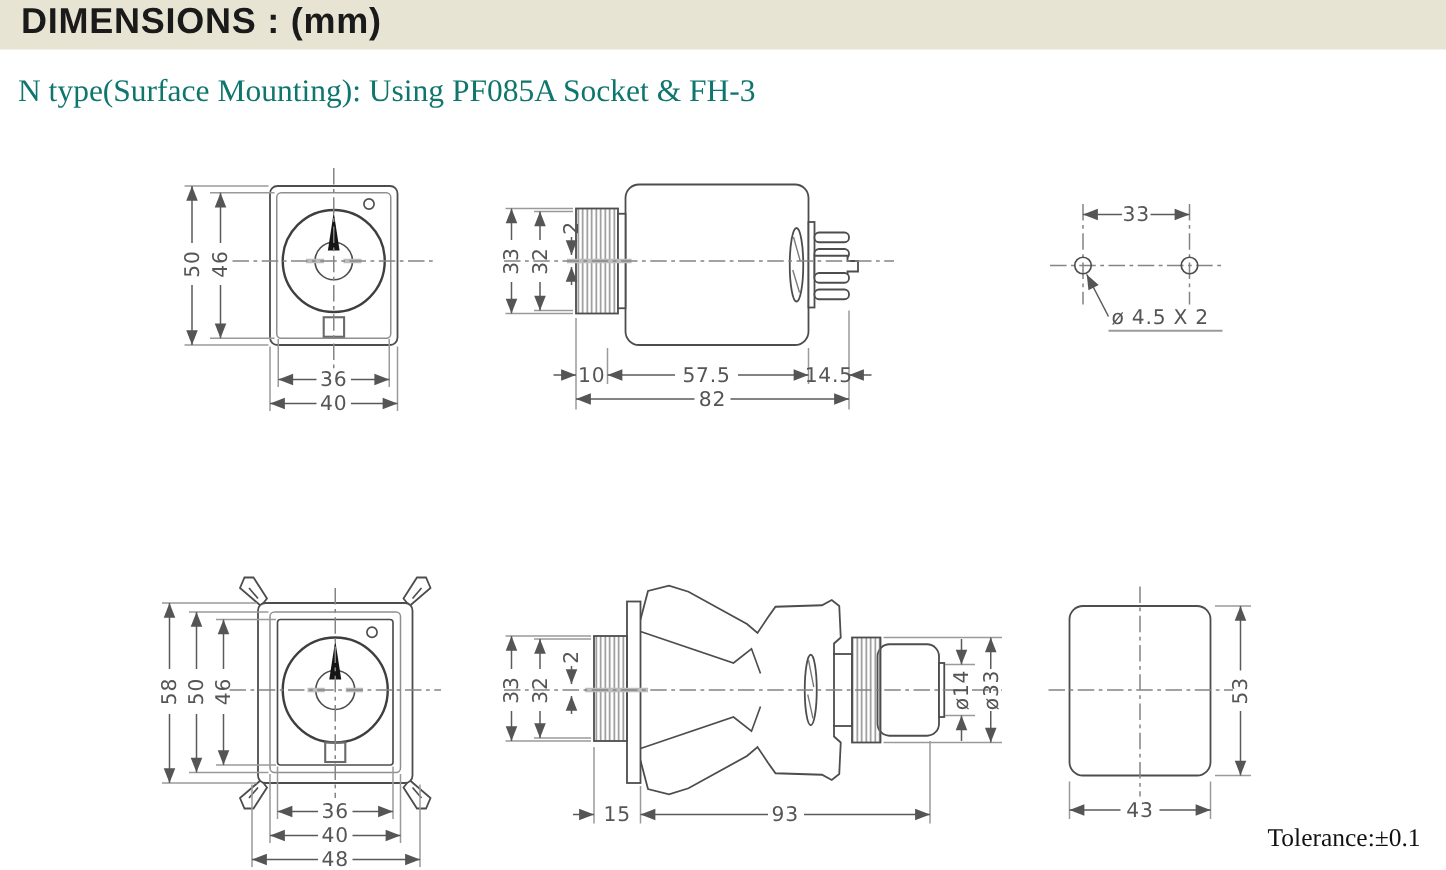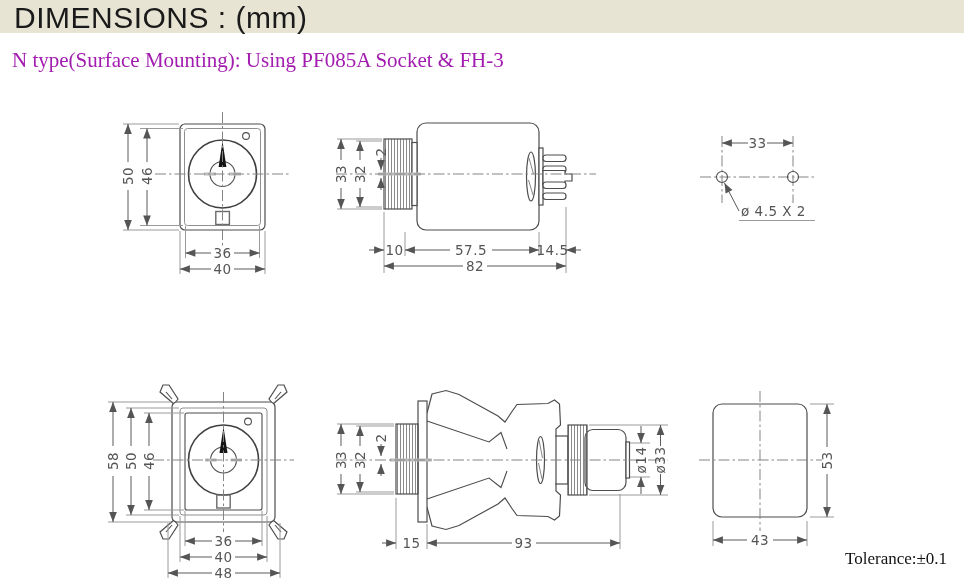--- a/index.html
+++ b/index.html
@@ -1,22 +1,22 @@
 <!DOCTYPE html>
 <html><head>
 <meta charset="utf-8">
 <style>
   html,body{margin:0;padding:0;background:#fff;}
   #page{position:relative;width:964px;height:580px;background:#fff;overflow:hidden;
         font-family:"Liberation Sans",sans-serif;}
   #header-bar{position:absolute;left:0;top:0;width:964px;height:33px;background:#e7e4d3;}
   #header-title{position:absolute;left:14px;top:1px;font-family:"Liberation Sans",sans-serif;
-        font-size:30px;font-weight:normal;color:#1a1a1a;letter-spacing:0.5px;white-space:nowrap;}
+        font-size:24px;font-weight:bold;color:#1a1a1a;letter-spacing:0.5px;white-space:nowrap;}
   .section-heading{position:absolute;font-family:"Liberation Serif","DejaVu Serif",serif;
-        font-size:21px;color:#a21caf;white-space:nowrap;}
+        font-size:21px;color:#0f766e;white-space:nowrap;}
   #n-heading{left:12px;top:48px;}
   #y-heading{left:18px;top:322px;}
   #tolerance-note{position:absolute;left:845px;top:549px;font-family:"Liberation Serif","DejaVu Serif",serif;
         font-size:17px;color:#111;white-space:nowrap;}
   svg{position:absolute;left:0;top:0;}
   .outline{fill:#fff;stroke:#4d4d4d;stroke-width:1.2;}
   .outline-thin{fill:none;stroke:#4d4d4d;stroke-width:1.1;}
   .outline-lt{fill:none;stroke:#8f8f8f;stroke-width:1;}
   .dialring{fill:none;stroke:#3f3f3f;stroke-width:1.6;}
   .dimline{stroke:#5a5a5a;stroke-width:1;fill:none;}

